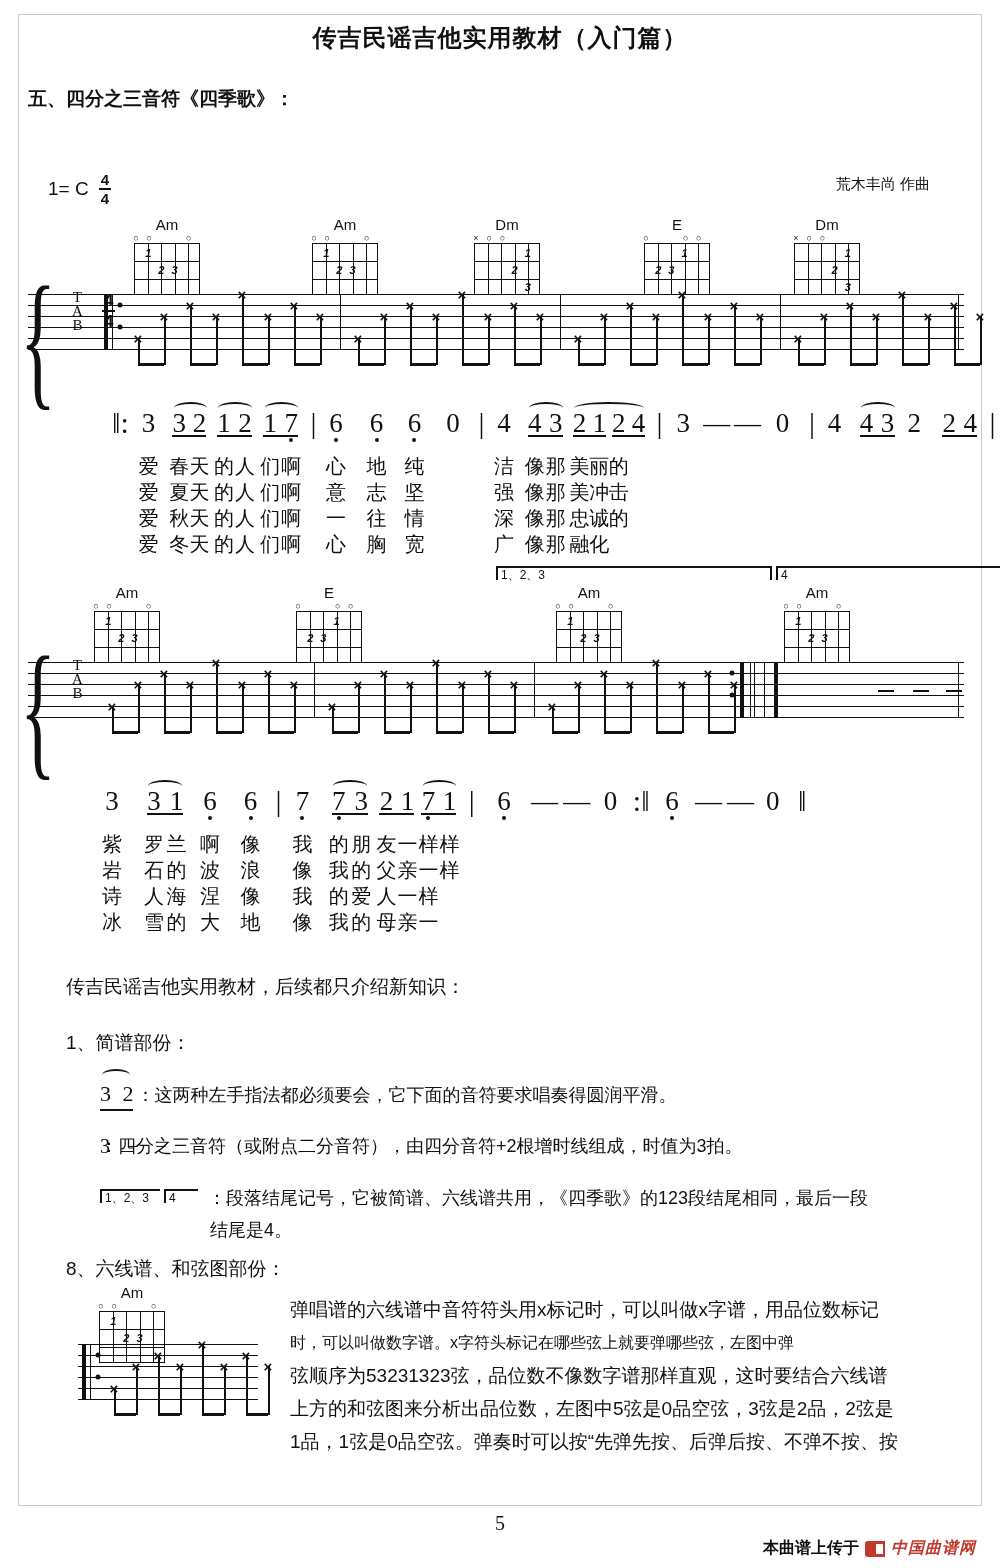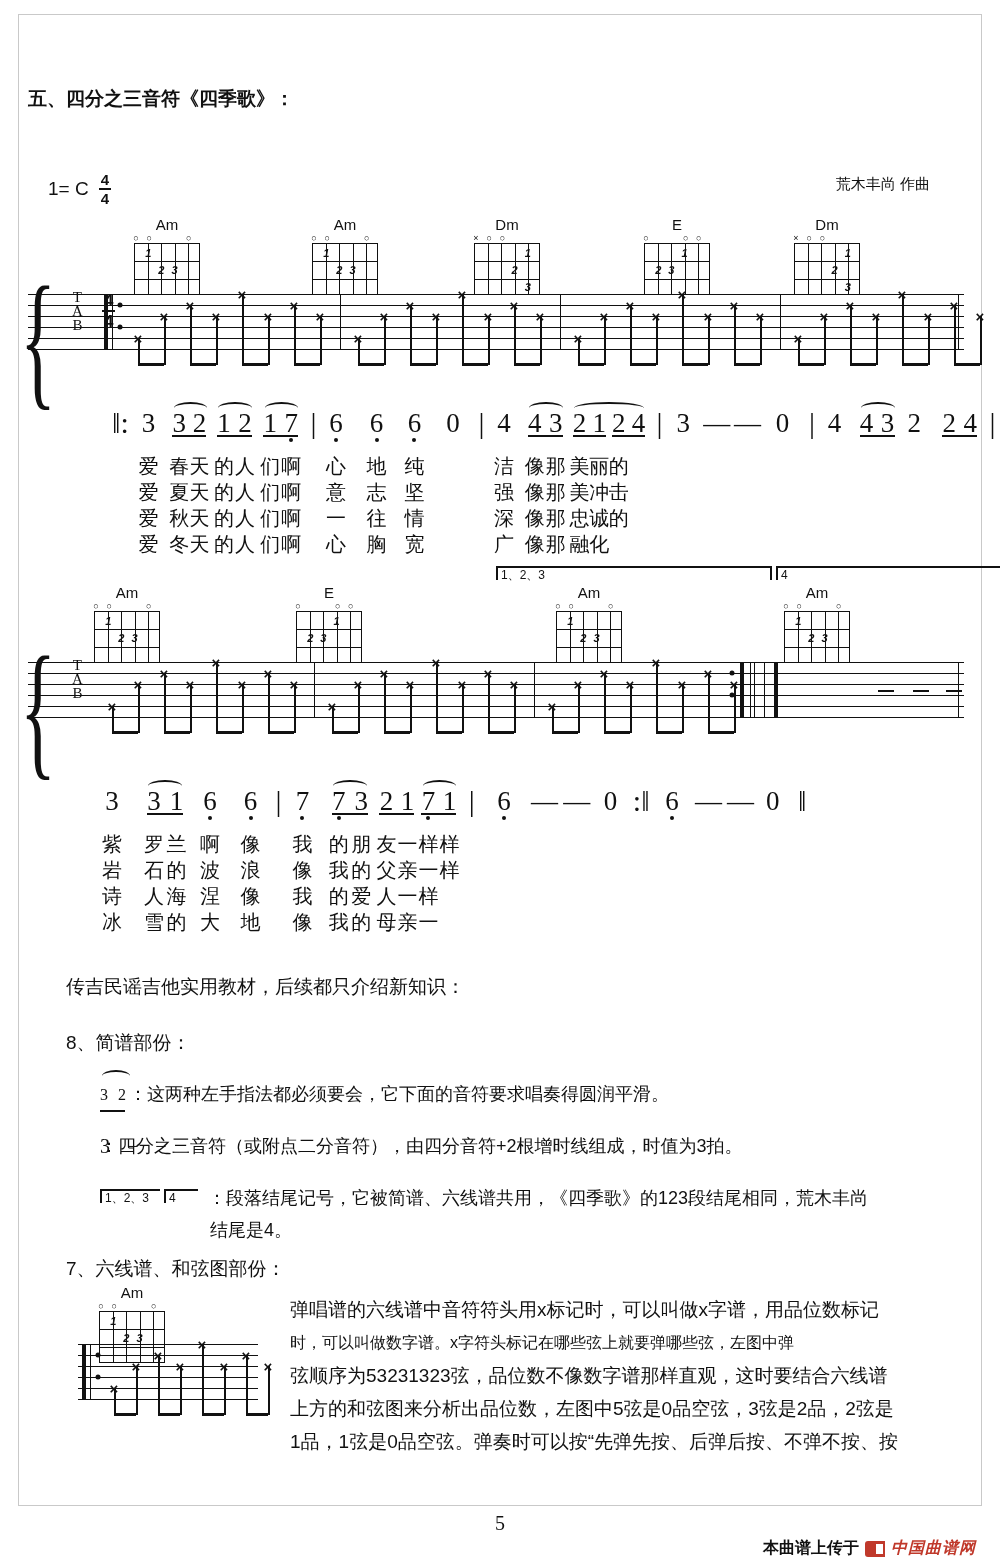--- a/index.html
+++ b/index.html
@@ -307,20 +307,21 @@
     width: 7px; height: 10px;
     background: #ffffff;
   }
 </style>
 </head>
 <body>
 
 <div id="page">
   <div class="page-border"></div>
 
+  <div class="doc-title">传吉民谣吉他实用教材（入门篇）</div>
   <div class="section-heading">五、四分之三音符《四季歌》：</div>
 
   <div class="keysig">
     <span>1= C</span>
     <span class="timesig">
       <span class="num">4</span>
       <span class="den">4</span>
     </span>
   </div>
   <div class="composer">荒木丰尚 作曲</div>
@@ -982,47 +983,47 @@
         <div class="lyric" style="left: 204.4px;">像</div>
         <div class="lyric" style="left: 240.8px;">我</div>
         <div class="lyric" style="left: 263.2px;">的</div>
         <div class="lyric" style="left: 288.4px;">母</div>
         <div class="lyric" style="left: 309.4px;">亲</div>
         <div class="lyric" style="left: 330.4px;">一</div>
       </div>
     </div>
 
   <div class="prose" style="left:66px; top:972px;">传吉民谣吉他实用教材，后续都只介绍新知识：</div>
-  <div class="prose" style="left:66px; top:1028px;">8、简谱部份：</div>
+  <div class="prose" style="left:66px; top:1028px;">1、简谱部份：</div>
 
   <div class="note-item" style="left:100px; top:1078px; width:870px;">
-    <span class="mini-demo" style="position:relative; display:inline-block; font-size:16px; letter-spacing:3px;font-family:Liberation Serif, serif;">
+    <span class="mini-demo" style="position:relative; display:inline-block; font-size:22px; letter-spacing:3px;font-family:Liberation Serif, serif;">
       <span>3 2</span>
       <span style="position:absolute; left:0; right:4px; bottom:-1px; height:2px; background:#111;"></span>
       <span class="slur" style="left:2px; top:-9px; width:28px;"></span>
     </span><span>：这两种左手指法都必须要会，它下面的音符要求唱奏得圆润平滑。</span>
   </div>
 
   <div class="note-item" style="left:100px; top:1130px; width:870px;">
     <span class="mini-demo" style="display:inline-block; font-size:20px; letter-spacing:6px; width:74px;">3 − −</span><span>：四分之三音符（或附点二分音符），由四分音符+2根增时线组成，时值为3拍。</span>
   </div>
 
   <div class="note-item" style="left:100px; top:1182px; width:880px;">
     <span style="display:inline-block; position:relative; width:108px; height:20px; vertical-align:middle;">
       <span class="ending-bracket" style="left:0; top:0; width:60px; border-right:none;">
         <span class="elabel">1、2、3</span>
       </span>
       <span class="ending-bracket" style="left:64px; top:0; width:34px; border-right:none;">
         <span class="elabel">4</span>
       </span>
-    </span><span>：段落结尾记号，它被简谱、六线谱共用，《四季歌》的123段结尾相同，荒木丰尚</span>
+    </span><span>：段落结尾记号，它被简谱、六线谱共用，《四季歌》的123段结尾相同，最后一段</span>
   </div>
   <div class="note-item" style="left:210px; top:1214px;">结尾是4。</div>
 
-  <div class="prose" style="left:66px; top:1254px;">7、六线谱、和弦图部份：</div>
+  <div class="prose" style="left:66px; top:1254px;">8、六线谱、和弦图部份：</div>
 
   <div id="demo-chord">
       <div class="chordbox" style="left: 95px; top: 1286px;">
         <div class="cname">Am</div>
         <div class="chord-open-row">
           <span style="left: 4px;">○</span>
           <span style="left: 17.2px;">○</span>
           <span style="left: 56.8px;">○</span>
         </div>
         <div class="grid">

